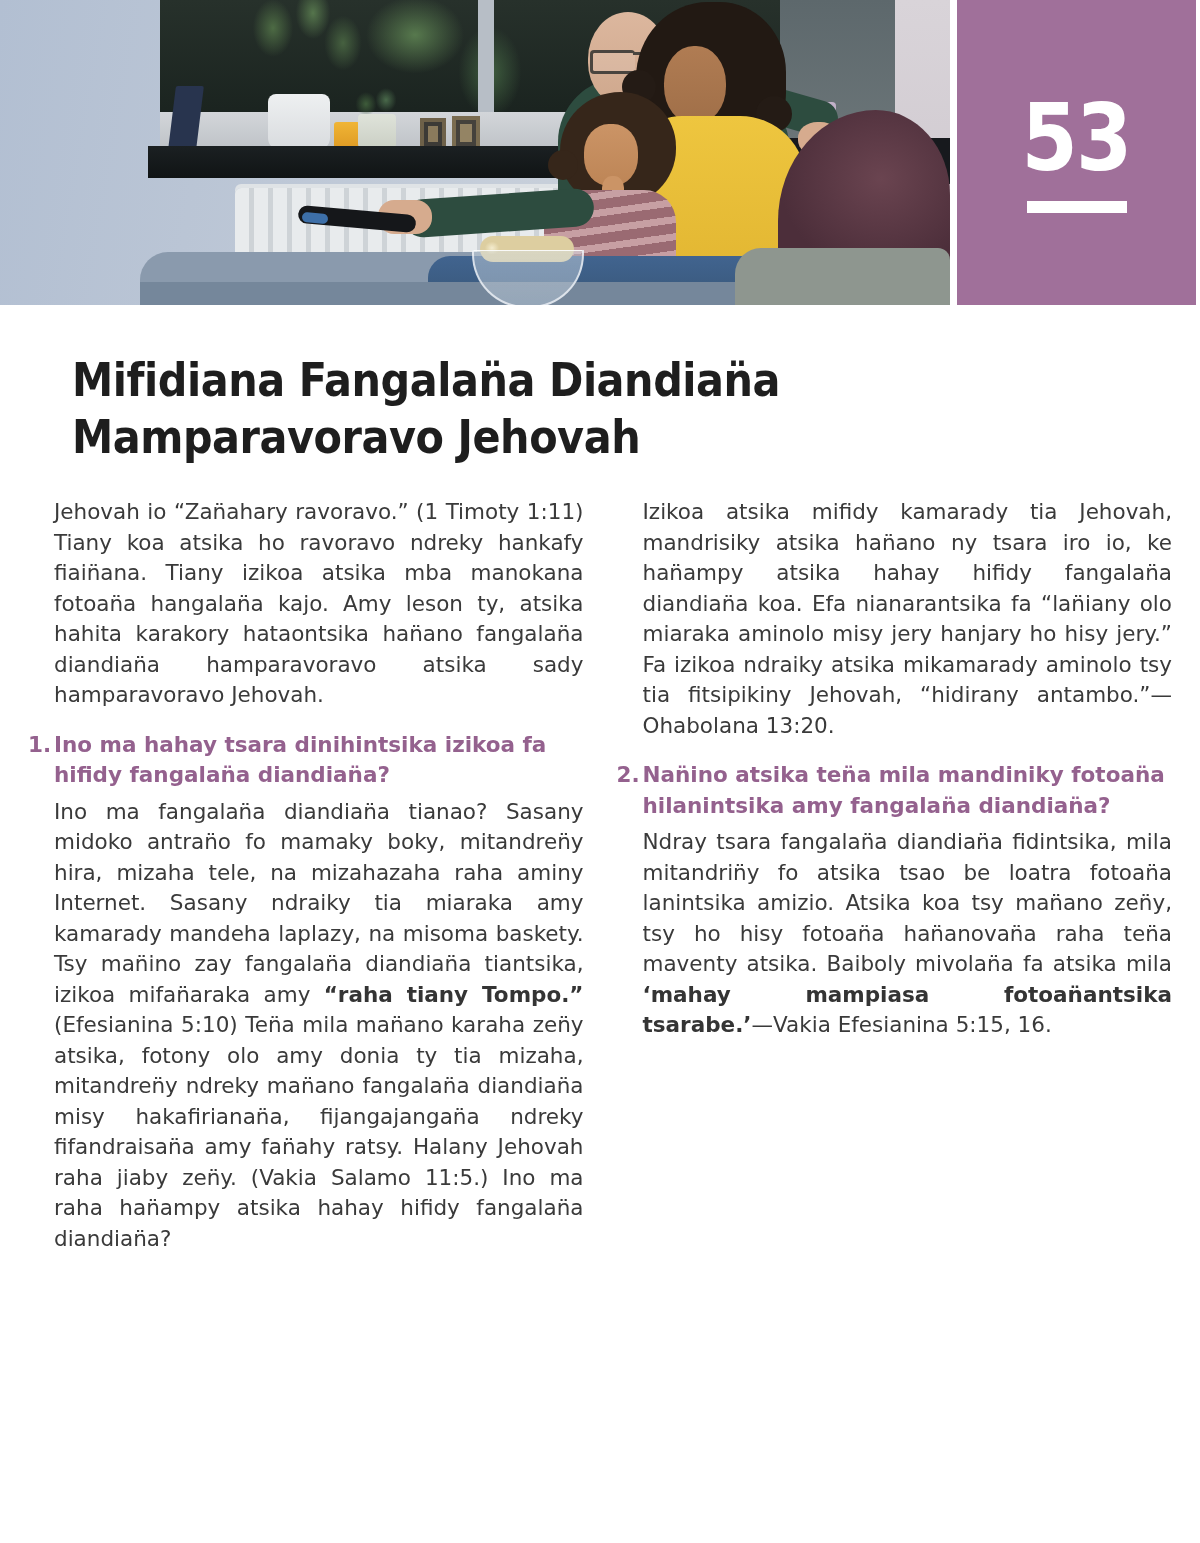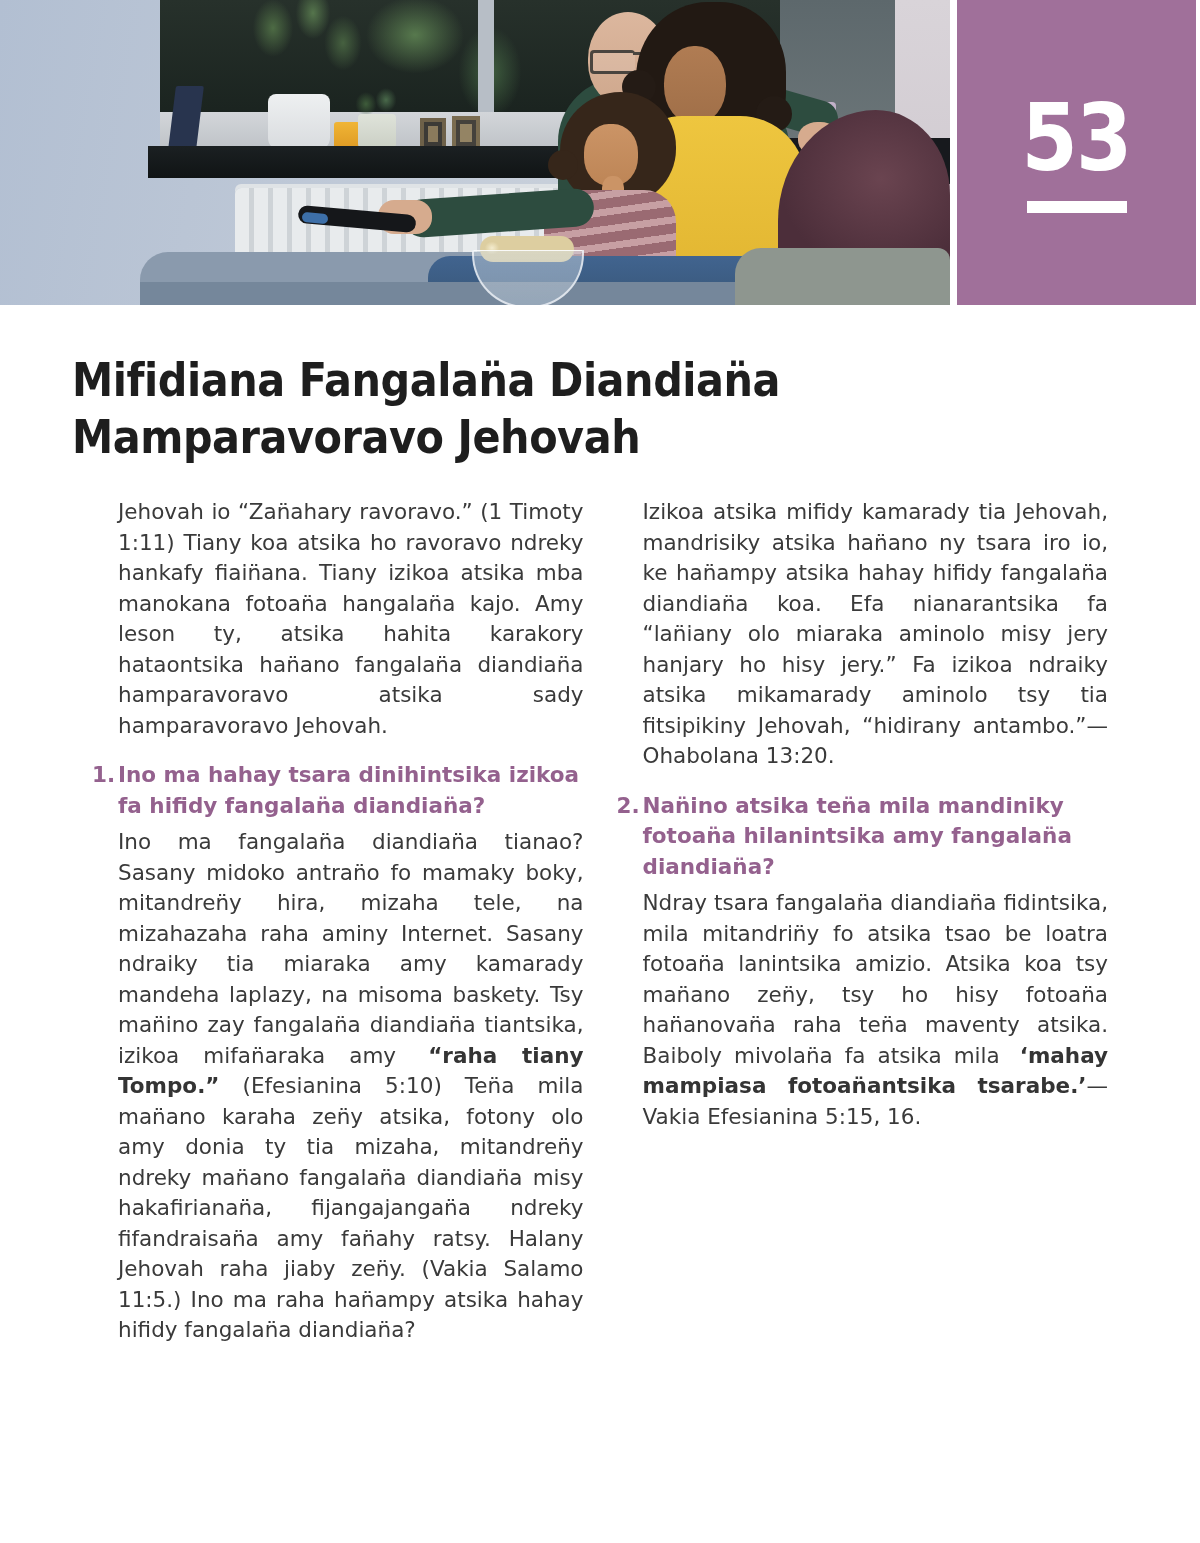--- a/index.html
+++ b/index.html
@@ -84,28 +84,28 @@
   .badge-number{font-family:"DejaVu Sans",sans-serif;font-weight:700;font-size:92px;line-height:92px;color:#ffffff;
          transform:scaleX(.88);transform-origin:center;letter-spacing:-2px;}
   .badge-bar{width:100px;height:12px;background:#ffffff;margin-top:16px;}
 
   
   .title{margin:352px 0 0 72px;font-weight:700;color:#1e1e1e;font-size:46px;line-height:57px;
          transform:scaleX(.9);transform-origin:left top;letter-spacing:-.5px;white-space:nowrap;}
   .title span{display:block;}
 
   
-  .columns{position:absolute;left:0;top:497px;width:1200px;padding:0 92px;box-sizing:border-box;
+  .columns{position:absolute;left:0;top:497px;width:1200px;padding:0 28px;box-sizing:border-box;
            display:flex;gap:33px;}
   .col{flex:1 1 0;min-width:0;}
   .body{margin:0 0 0 26px;font-size:21.5px;line-height:30.5px;text-align:justify;color:#3a3a3a;}
   .question{display:grid;grid-template-columns:26px 1fr;margin:19px 0 6px 0;
             font-weight:700;font-size:21.5px;line-height:30.5px;color:#94618e;}
   .question .qnum{text-align:left;}
-  strong{font-weight:700;color:#343434;margin-left:8px;}
+  strong{font-weight:700;color:#343434;}
 </style>
 </head>
 <body>
 
 <div class="page">
 
   <div class="header">
     <div class="photo">
       <div class="ph ph-window"></div>
       <div class="ph ph-window-divider"></div>

